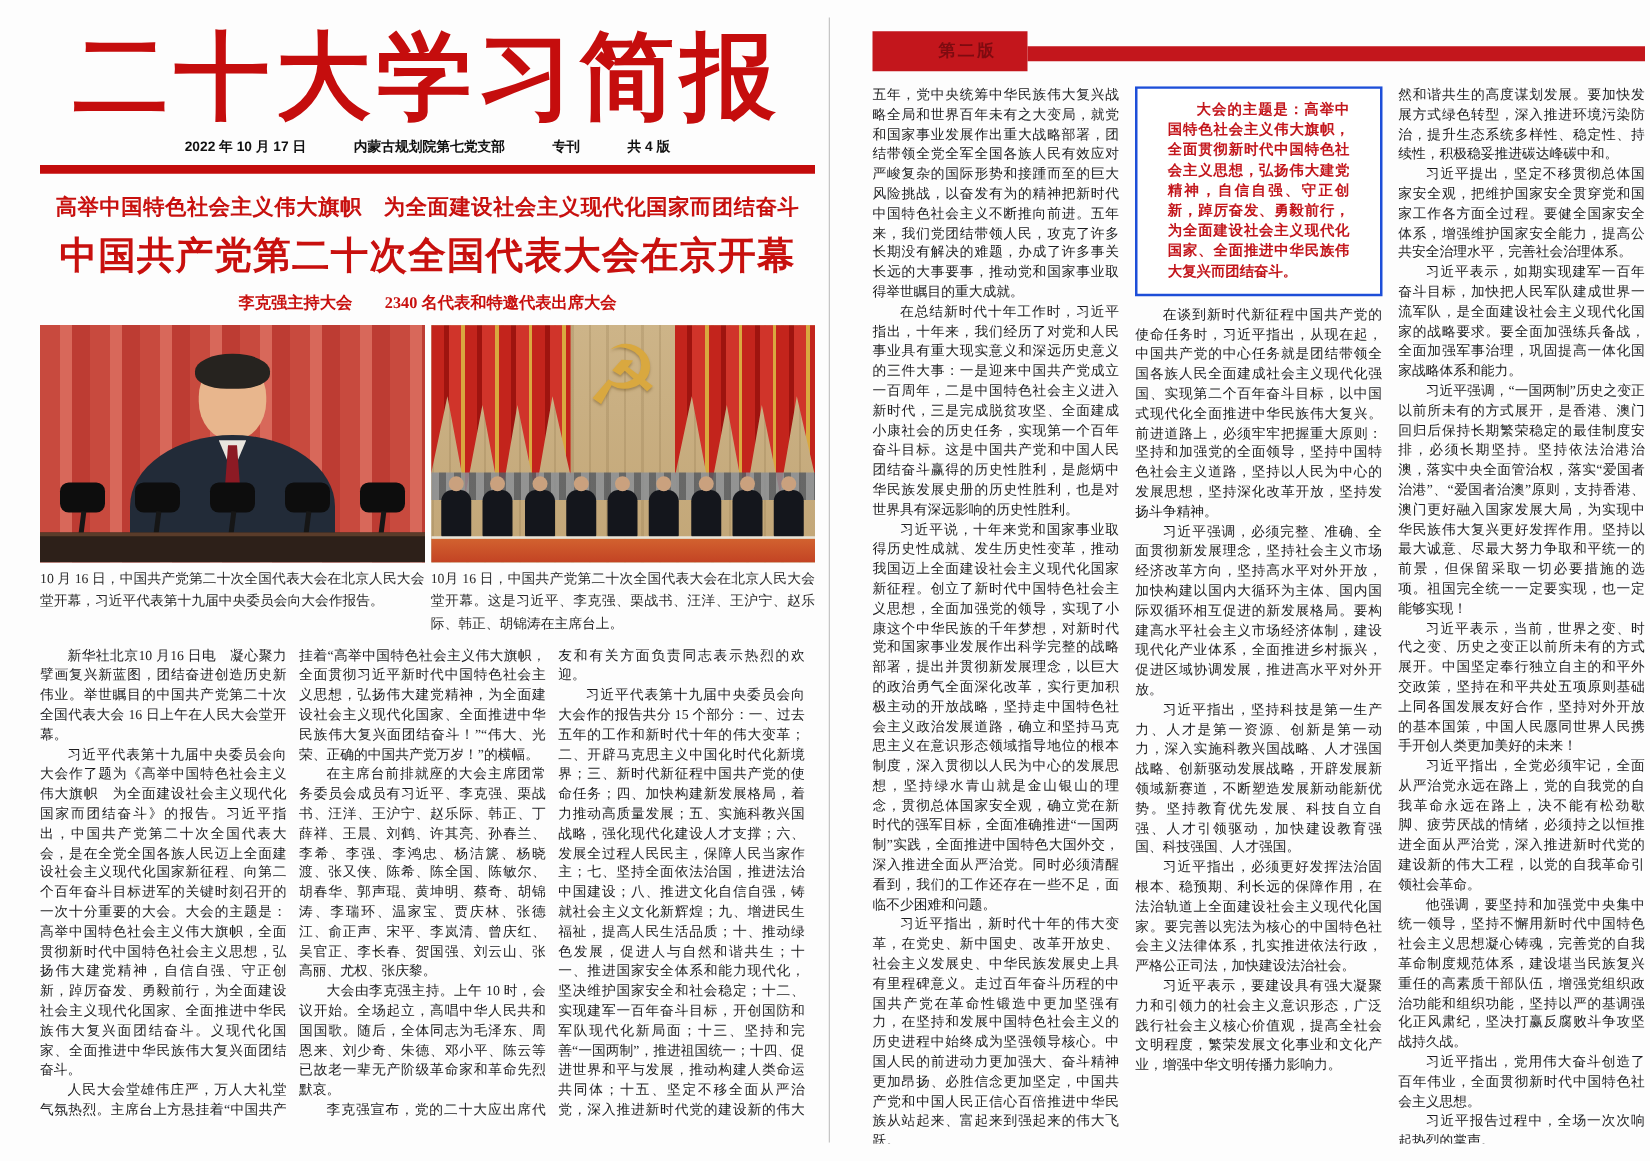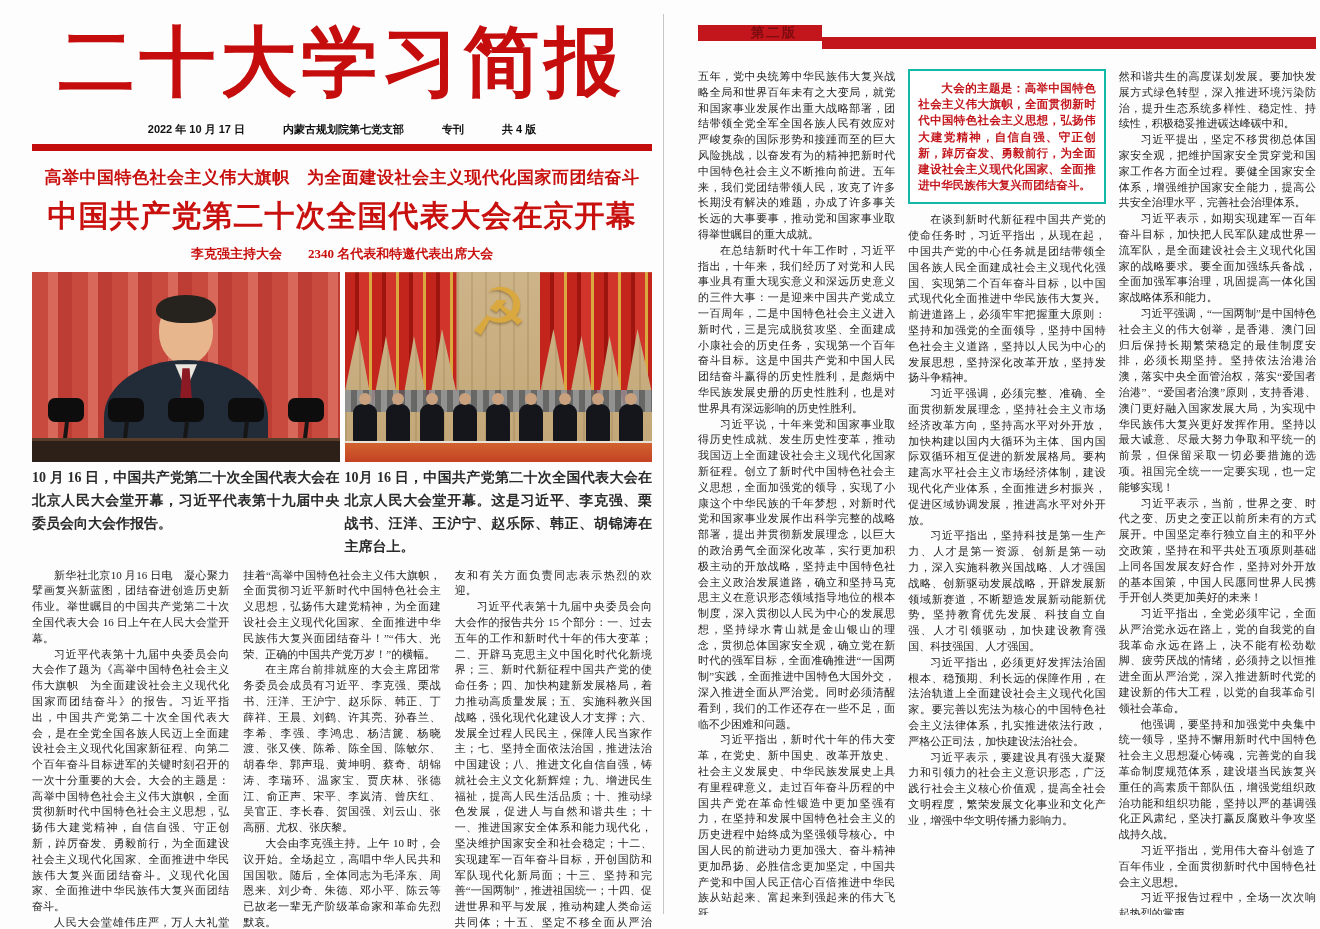--- a/index.html
+++ b/index.html
@@ -14,21 +14,21 @@
   .page-right { left:698px; width:618px; }
   .page-divider { position:absolute; left:663px; top:14px; width:1px; height:900px; background:#c6c6c6; }
 
   
   .masthead {
     font-family:"Liberation Sans", sans-serif;
     font-weight:900; font-size:76px; line-height:1.16; letter-spacing:5px;
     color:#c50d0d; text-align:center; white-space:nowrap;
   }
   .dateline {
-    margin-top:16px; display:flex; justify-content:center; gap:38px;
+    margin-top:4px; display:flex; justify-content:center; gap:38px;
     font-family:"Liberation Sans", sans-serif; font-weight:bold;
     font-size:11px; color:#111;
   }
   .red-rule { margin-top:7px; height:7px; background:#c30c0c; }
 
   .headlines { text-align:center; }
   .kicker { margin-top:15px; font-size:17px; font-weight:bold; color:#c8100e; letter-spacing:0.5px; }
   .headline-main {
     margin-top:7px; font-family:"Liberation Sans", sans-serif;
     font-size:30px; font-weight:900; color:#c8100e; letter-spacing:1px; white-space:nowrap;
@@ -37,21 +37,21 @@
     margin-top:7px; font-family:"Liberation Sans", sans-serif;
     font-size:21px; font-weight:bold; color:#c8100e; letter-spacing:1px;
   }
   .headline-deck { margin-top:8px; font-size:13px; font-weight:bold; color:#c8100e; }
 
   
   .photos { margin-top:9px; display:flex; gap:5px; }
   .photo { width:307.5px; }
   .photo-img { position:relative; height:190px; overflow:hidden; }
   .photo-caption {
-    margin-top:4px; font-size:14px; font-weight:bold; color:#2a2a2a;
+    margin-top:4px; font-size:11px; font-weight:normal; color:#2a2a2a;
     line-height:1.65; text-align:justify;
   }
 
   
   .photo1 { background:repeating-linear-gradient(90deg,#c84a3e 0 16px,#d8685a 16px 26px,#bd3c33 26px 40px); }
   .p1-head { position:absolute; left:127px; top:28px; width:54px; height:64px; background:#e8b68d; border-radius:46% 46% 48% 48%; }
   .p1-head::before { content:""; position:absolute; top:-5px; left:-3px; width:60px; height:28px; background:#26231f; border-radius:50% 50% 42% 42%; }
   .p1-body { position:absolute; left:72px; top:88px; width:164px; height:84px; background:#222b38; border-radius:55% 55% 0 0 / 75% 75% 0 0; }
   .p1-shirt { position:absolute; left:143px; top:92px; width:22px; height:26px; background:#e9e6df; clip-path:polygon(0 0,100% 0,50% 100%); }
   .p1-tie { position:absolute; left:148px; top:96px; width:12px; height:44px; background:#8c1a24; clip-path:polygon(20% 0,80% 0,100% 75%,50% 100%,0 75%); }
@@ -74,41 +74,41 @@
   .crowd { position:absolute; left:0; right:0; top:118px; height:22px; opacity:.85;
     background:repeating-linear-gradient(90deg,#8a8f96 0 6px,#575c63 6px 12px); }
   .leaders { position:absolute; left:4px; right:4px; bottom:20px; height:50px;
     display:flex; justify-content:space-around; align-items:flex-end; }
   .person { width:24px; height:38px; background:#14161c; border-radius:9px 9px 2px 2px; position:relative; }
   .person::before { content:""; position:absolute; top:-11px; left:6px; width:12px; height:12px; border-radius:50%; background:#caa17e; }
   .table-skirt { position:absolute; left:0; right:0; bottom:0; height:21px;
     background:linear-gradient(#d2622f,#c34324); border-top:2px solid #e8e3d8; }
 
   
-  .cols { display:flex;justify-content:space-between; }
+  .cols { display:flex; }
   .cols-left  { margin-top:9px; gap:10px; height:377px; overflow:hidden; }
   .cols-right { margin-top:20px; gap:13px; height:846px; overflow:hidden; }
   .col { width:197.3px; font-size:11px; line-height:15.8px; text-align:justify; }
   .para { margin:0; text-indent:2em; }
   .para.cont { text-indent:0; }
 
   
   .p2-header { position:relative; height:31px; }
-  .p2-tab { position:absolute; left:0; top:7px; width:124px; height:16px;
+  .p2-tab { position:absolute; left:0; top:7px; width:124px; height:32px;
     background:#c3161c; color:#7e0b10; font-family:"Liberation Sans", sans-serif;
     font-weight:bold; font-size:13.5px; display:flex; align-items:center; justify-content:center;
     letter-spacing:2px;padding-left:28px; }
   .p2-bar { position:absolute; left:124px; right:0; top:19px; height:12px; background:#c3161c; }
 
   
   .theme-box {
-    border:2px solid #14b8a6; color:#c3161c; background:#fff;
+    border:2px solid #1d4ed8; color:#c3161c; background:#fff;
     font-family:"Liberation Sans", sans-serif; font-weight:bold;
     font-size:11.5px; line-height:16.2px; text-align:justify; text-indent:2em;
-    padding:9px 8px; margin-bottom:8px;
+    padding:9px 24px; margin-bottom:8px;
   }
 </style>
 </head>
 <body>
 
 <div class="page-divider"></div>
 
 <div class="page page-left">
 
   <div class="masthead">二十大学习简报</div>
@@ -210,21 +210,21 @@
           <p class="para">习近平强调，必须完整、准确、全面贯彻新发展理念，坚持社会主义市场经济改革方向，坚持高水平对外开放，加快构建以国内大循环为主体、国内国际双循环相互促进的新发展格局。要构建高水平社会主义市场经济体制，建设现代化产业体系，全面推进乡村振兴，促进区域协调发展，推进高水平对外开放。</p>
           <p class="para">习近平指出，坚持科技是第一生产力、人才是第一资源、创新是第一动力，深入实施科教兴国战略、人才强国战略、创新驱动发展战略，开辟发展新领域新赛道，不断塑造发展新动能新优势。坚持教育优先发展、科技自立自强、人才引领驱动，加快建设教育强国、科技强国、人才强国。</p>
           <p class="para">习近平指出，必须更好发挥法治固根本、稳预期、利长远的保障作用，在法治轨道上全面建设社会主义现代化国家。要完善以宪法为核心的中国特色社会主义法律体系，扎实推进依法行政，严格公正司法，加快建设法治社会。</p>
           <p class="para">习近平表示，要建设具有强大凝聚力和引领力的社会主义意识形态，广泛践行社会主义核心价值观，提高全社会文明程度，繁荣发展文化事业和文化产业，增强中华文明传播力影响力。</p>
         </div>
     </div>
     <div class="col">
         <p class="para cont">然和谐共生的高度谋划发展。要加快发展方式绿色转型，深入推进环境污染防治，提升生态系统多样性、稳定性、持续性，积极稳妥推进碳达峰碳中和。</p>
         <p class="para">习近平提出，坚定不移贯彻总体国家安全观，把维护国家安全贯穿党和国家工作各方面全过程。要健全国家安全体系，增强维护国家安全能力，提高公共安全治理水平，完善社会治理体系。</p>
         <p class="para">习近平表示，如期实现建军一百年奋斗目标，加快把人民军队建成世界一流军队，是全面建设社会主义现代化国家的战略要求。要全面加强练兵备战，全面加强军事治理，巩固提高一体化国家战略体系和能力。</p>
-        <p class="para">习近平强调，“一国两制”是中国特色社会主义的伟大创举，是香港、澳门回归后保持长期繁荣稳定的最佳制度安排，必须长期坚持。坚持依法治港治澳，落实中央全面管治权，落实“爱国者治港”、“爱国者治澳”原则，支持香港、澳门更好融入国家发展大局，为实现中华民族伟大复兴更好发挥作用。坚持以最大诚意、尽最大努力争取和平统一的前景，但保留采取一切必要措施的选项。祖国完全统一一定要实现，也一定能够实现！</p>
+        <p class="para">习近平强调，“一国两制”历史之变正以前所未有的方式展开，是香港、澳门回归后保持长期繁荣稳定的最佳制度安排，必须长期坚持。坚持依法治港治澳，落实中央全面管治权，落实“爱国者治港”、“爱国者治澳”原则，支持香港、澳门更好融入国家发展大局，为实现中华民族伟大复兴更好发挥作用。坚持以最大诚意、尽最大努力争取和平统一的前景，但保留采取一切必要措施的选项。祖国完全统一一定要实现，也一定能够实现！</p>
         <p class="para">习近平表示，当前，世界之变、时代之变、历史之变正以前所未有的方式展开。中国坚定奉行独立自主的和平外交政策，坚持在和平共处五项原则基础上同各国发展友好合作，坚持对外开放的基本国策，中国人民愿同世界人民携手开创人类更加美好的未来！</p>
         <p class="para">习近平指出，全党必须牢记，全面从严治党永远在路上，党的自我党的自我革命永远在路上，决不能有松劲歇脚、疲劳厌战的情绪，必须持之以恒推进全面从严治党，深入推进新时代党的建设新的伟大工程，以党的自我革命引领社会革命。</p>
         <p class="para">他强调，要坚持和加强党中央集中统一领导，坚持不懈用新时代中国特色社会主义思想凝心铸魂，完善党的自我革命制度规范体系，建设堪当民族复兴重任的高素质干部队伍，增强党组织政治功能和组织功能，坚持以严的基调强化正风肃纪，坚决打赢反腐败斗争攻坚战持久战。</p>
         <p class="para">习近平指出，党用伟大奋斗创造了百年伟业，全面贯彻新时代中国特色社会主义思想。</p>
         <p class="para">习近平报告过程中，全场一次次响起热烈的掌声。</p>
       </div>
   </div>
 </div>
 
 </body></html>

